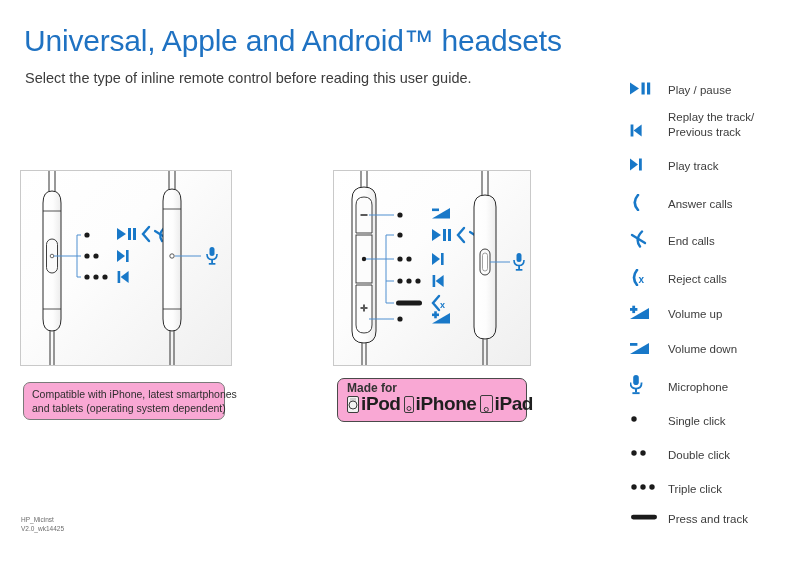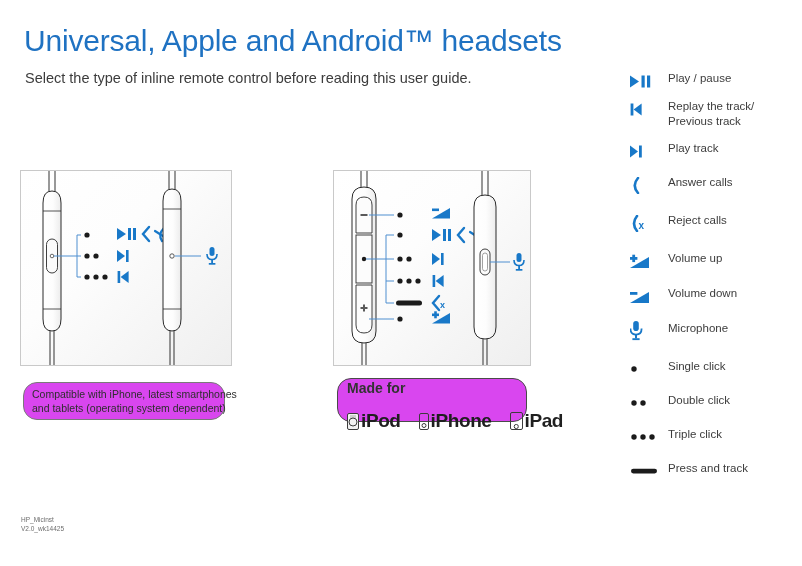--- a/index.html
+++ b/index.html
@@ -34,40 +34,40 @@
   }
   #panel-universal{left:20px;top:170px;width:212px;height:196px;}
   #panel-apple{left:333px;top:170px;width:198px;height:196px;}
 
   .panel svg{position:absolute;left:0;top:0;}
 
   
   .caption-box{
     position:absolute;
     border:1px solid #7a7a7a;
-    border-radius:14px;
-    background:#d946ef;
+    border-radius:7px;
+    background:#f9a8d4;
     box-sizing:border-box;
   }
   #caption-universal{
     left:23px;top:382px;width:202px;height:38px;
     padding:5px 8px 0 8px;
   }
   #caption-universal .cap-line{
     font-size:10.5px;line-height:13.5px;color:#2e2e2e;white-space:nowrap;
   }
   #badge-apple{
     left:337px;top:378px;width:190px;height:44px;
     padding:4px 8px 0 9px;border-color:#4a4a4a;
   }
   .madefor{
-    font-size:14px;color:#333;line-height:10px;margin-bottom:18px;
+    font-size:12px;color:#333;line-height:10px;margin-bottom:1px;
     font-weight:bold;
   }
-  .badge-row{display:flex;align-items:center;gap:18px;}
+  .badge-row{display:flex;align-items:center;gap:3px;}
   .badge-item{display:flex;align-items:center;gap:2px;}
   .badge-word{
     font-size:19px;font-weight:bold;color:#1f1f1f;
     line-height:20px;letter-spacing:-0.4px;
   }
   .dev{
     border:1.6px solid #3c3c3c;border-radius:2px;box-sizing:border-box;
     display:block;
   }
   .dev-ipod{width:12px;height:17px;background:#f2f2f2;position:relative;}
@@ -89,21 +89,21 @@
   .dev-ipad{width:13px;height:18px;position:relative;}
   .dev-ipad:after{
     content:"";position:absolute;left:50%;bottom:0.5px;
     transform:translateX(-50%);
     width:2.5px;height:2.5px;border:1px solid #3c3c3c;border-radius:50%;
   }
 
   
   #legend{position:absolute;left:630px;top:70px;width:168px;}
   .legend-row{
-    display:flex;align-items:flex-start;
+    display:flex;align-items:flex-end;
     margin-bottom:0px;
     min-height:28px;
   }
   .legend-icon{
     width:38px;flex:0 0 38px;
     display:flex;align-items:center;justify-content:flex-start;
     padding-top:1px;
     height:20px;
   }
   .legend-label{
@@ -383,20 +383,31 @@
 
     <div class="legend-row" style="min-height:38px;">
       <span class="legend-icon">
         <svg width="18" height="17" viewBox="0 0 18 17">
           <path d="M8,1 Q1.5,8.5 8,16" fill="none" stroke="#1878c8" stroke-width="2.6" stroke-linecap="round"></path>
         </svg>
       </span>
       <span class="legend-label">Answer calls</span>
     </div>
 
+    <div class="legend-row" style="min-height:37px;">
+      <span class="legend-icon">
+        <svg width="20" height="18" viewBox="0 0 20 18">
+          <g fill="none" stroke="#1878c8" stroke-width="2.4" stroke-linecap="round">
+            <path d="M12,1.5 Q4.5,9 10,16.5"></path>
+              <path d="M2,5 L15,13"></path>
+          </g>
+        </svg>
+      </span>
+      <span class="legend-label">End calls</span>
+    </div>
 
     <div class="legend-row" style="min-height:38px;">
       <span class="legend-icon">
         <svg width="22" height="17" viewBox="0 0 22 17">
           <path d="M7,1 Q1,8.5 7,16" fill="none" stroke="#1878c8" stroke-width="2.6" stroke-linecap="round"></path>
           <text x="8.5" y="14" font-family="Liberation Sans, sans-serif" font-size="10" font-weight="bold" fill="#1878c8">x</text>
         </svg>
       </span>
       <span class="legend-label">Reject calls</span>
     </div>

